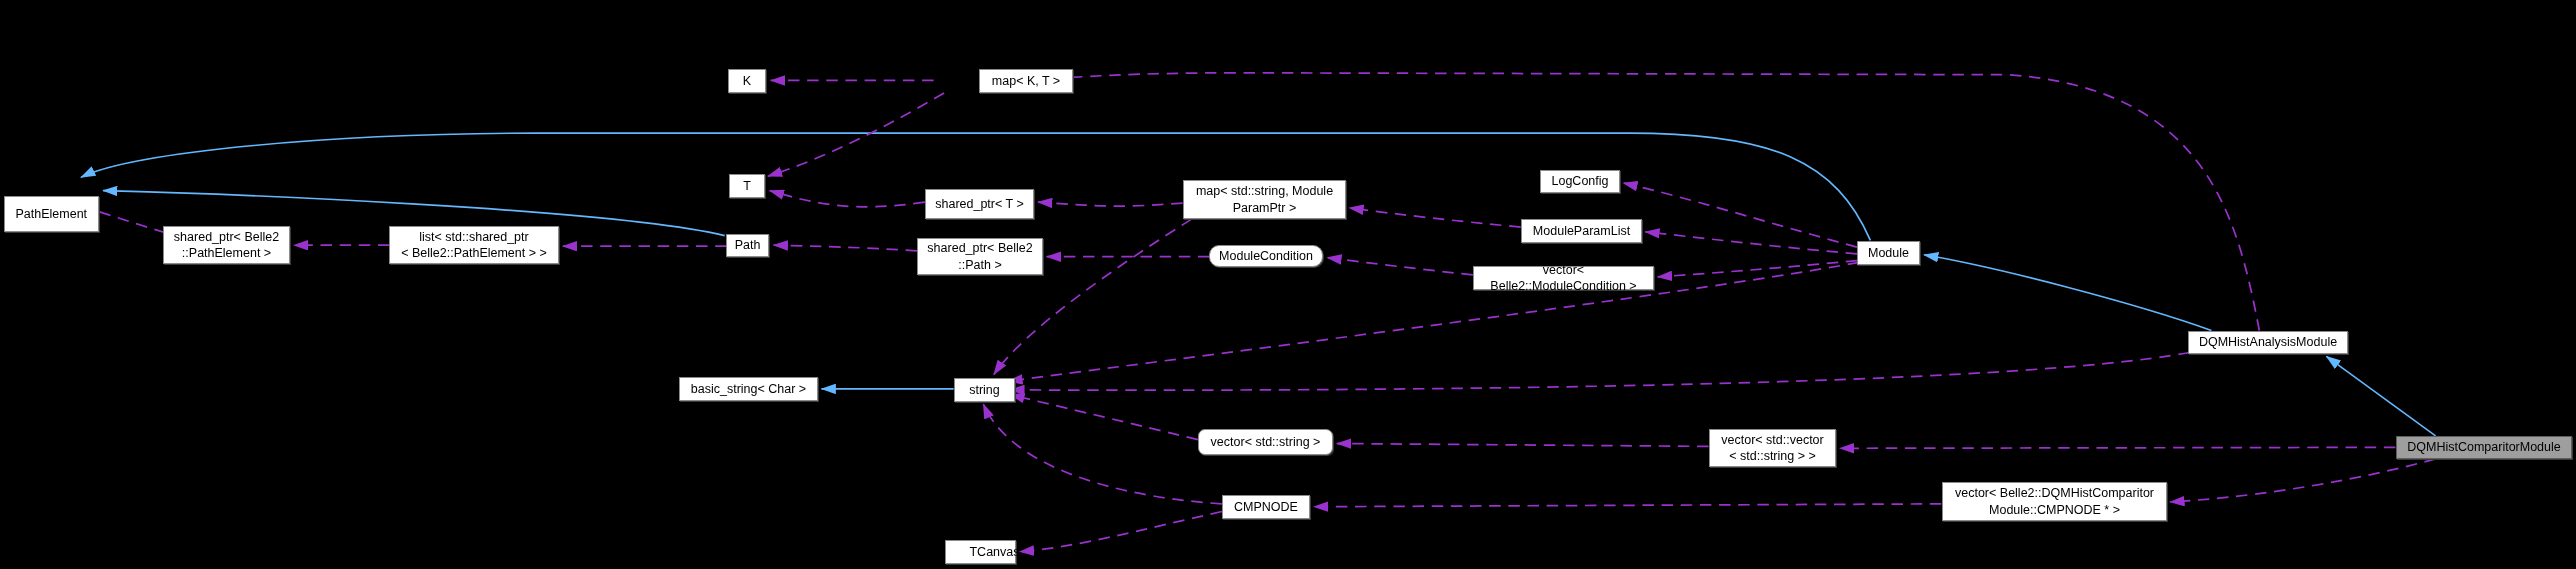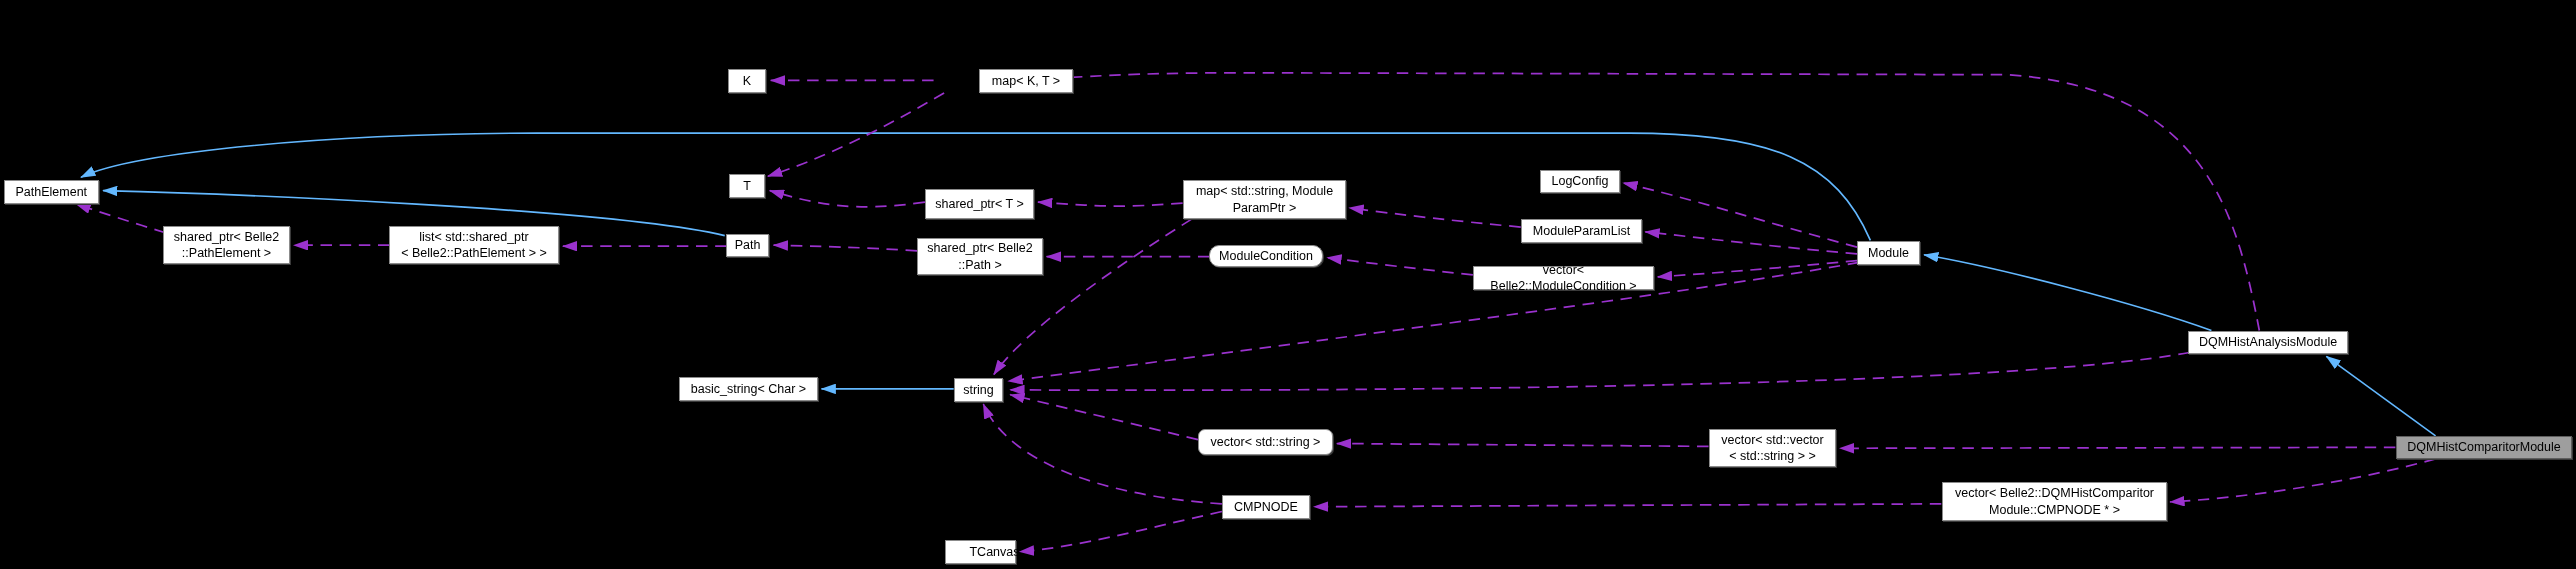--- a/index.html
+++ b/index.html
@@ -94,34 +94,34 @@
         <path d="M 1250,459 C 1160,437 1095,422 1054,412" class="edge-usage" marker-end="url(#arrow-usage)"></path>
         <path d="M 1275,526 C 1140,517 1050,478 1026,422" class="edge-usage" marker-end="url(#arrow-usage)"></path>
         <path d="M 1275,534 C 1190,553 1125,571 1064,576" class="edge-usage" marker-end="url(#arrow-usage)"></path>
         <path d="M 1783,466 L 1395,463" class="edge-usage" marker-end="url(#arrow-usage)"></path>
         <path d="M 2500,467 L 1920,468" class="edge-usage" marker-end="url(#arrow-usage)"></path>
         <path d="M 2026,526 L 1371,529" class="edge-usage" marker-end="url(#arrow-usage)"></path>
         <path d="M 2542,479 C 2440,507 2335,520 2265,524" class="edge-usage" marker-end="url(#arrow-usage)"></path>
       </g>
   </svg>
   <div id="nodes">
-      <div class="node" style="left: 3.8px; top: 180px; width: 95px; height: 24px;">PathElement</div>
+      <div class="node" style="left: 3.8px; top: 196px; width: 95px; height: 36px;">PathElement</div>
       <div class="node" style="left: 163px; top: 226px; width: 127px; height: 38px;">shared_ptr&lt; Belle2
 ::PathElement &gt;</div>
       <div class="node" style="left: 389px; top: 226px; width: 170px; height: 38px;">list&lt; std::shared_ptr
 &lt; Belle2::PathElement &gt; &gt;</div>
       <div class="node" style="left: 728px; top: 69px; width: 38px; height: 24px;">K</div>
       <div class="node" style="left: 729px; top: 174px; width: 36px; height: 24px;">T</div>
       <div class="node" style="left: 726px; top: 234px; width: 43px; height: 23px;">Path</div>
       <div class="node" style="left: 933px; top: 69px; width: 94px; height: 24px; margin-left: 46px;">map&lt; K, T &gt;</div>
       <div class="node" style="left: 925px; top: 189px; width: 109px; height: 30px;">shared_ptr&lt; T &gt;</div>
       <div class="node" style="left: 917px; top: 238px; width: 126px; height: 37px;">shared_ptr&lt; Belle2
 ::Path &gt;</div>
       <div class="node" style="left: 679px; top: 377px; width: 139px; height: 24px;">basic_string&lt; Char &gt;</div>
-      <div class="node" style="left: 954px; top: 378px; width: 49px; height: 24px;">string</div>
+      <div class="node" style="left: 954px; top: 378px; width: 61px; height: 24px;">string</div>
       <div class="node" style="left: 945px; top: 540px; width: 71px; height: 24px; padding-left: 28px;">TCanvas</div>
       <div class="node" style="left: 1198px; top: 429px; width: 135px; height: 26px; border-radius: 7px;">vector&lt; std::string &gt;</div>
       <div class="node" style="left: 1222px; top: 495px; width: 88px; height: 24px;">CMPNODE</div>
       <div class="node" style="left: 1183px; top: 180px; width: 163px; height: 39px;">map&lt; std::string, Module
 ParamPtr &gt;</div>
       <div class="node" style="left: 1209px; top: 245px; width: 114px; height: 22px; border-radius: 10px;">ModuleCondition</div>
       <div class="node" style="left: 1540px; top: 170px; width: 80px; height: 23px;">LogConfig</div>
       <div class="node" style="left: 1521px; top: 219px; width: 121px; height: 24px;">ModuleParamList</div>
       <div class="node" style="left: 1473px; top: 266px; width: 181px; height: 24px;">vector&lt; Belle2::ModuleCondition &gt;</div>
       <div class="node" style="left: 1857px; top: 241px; width: 63px; height: 24px;">Module</div>

